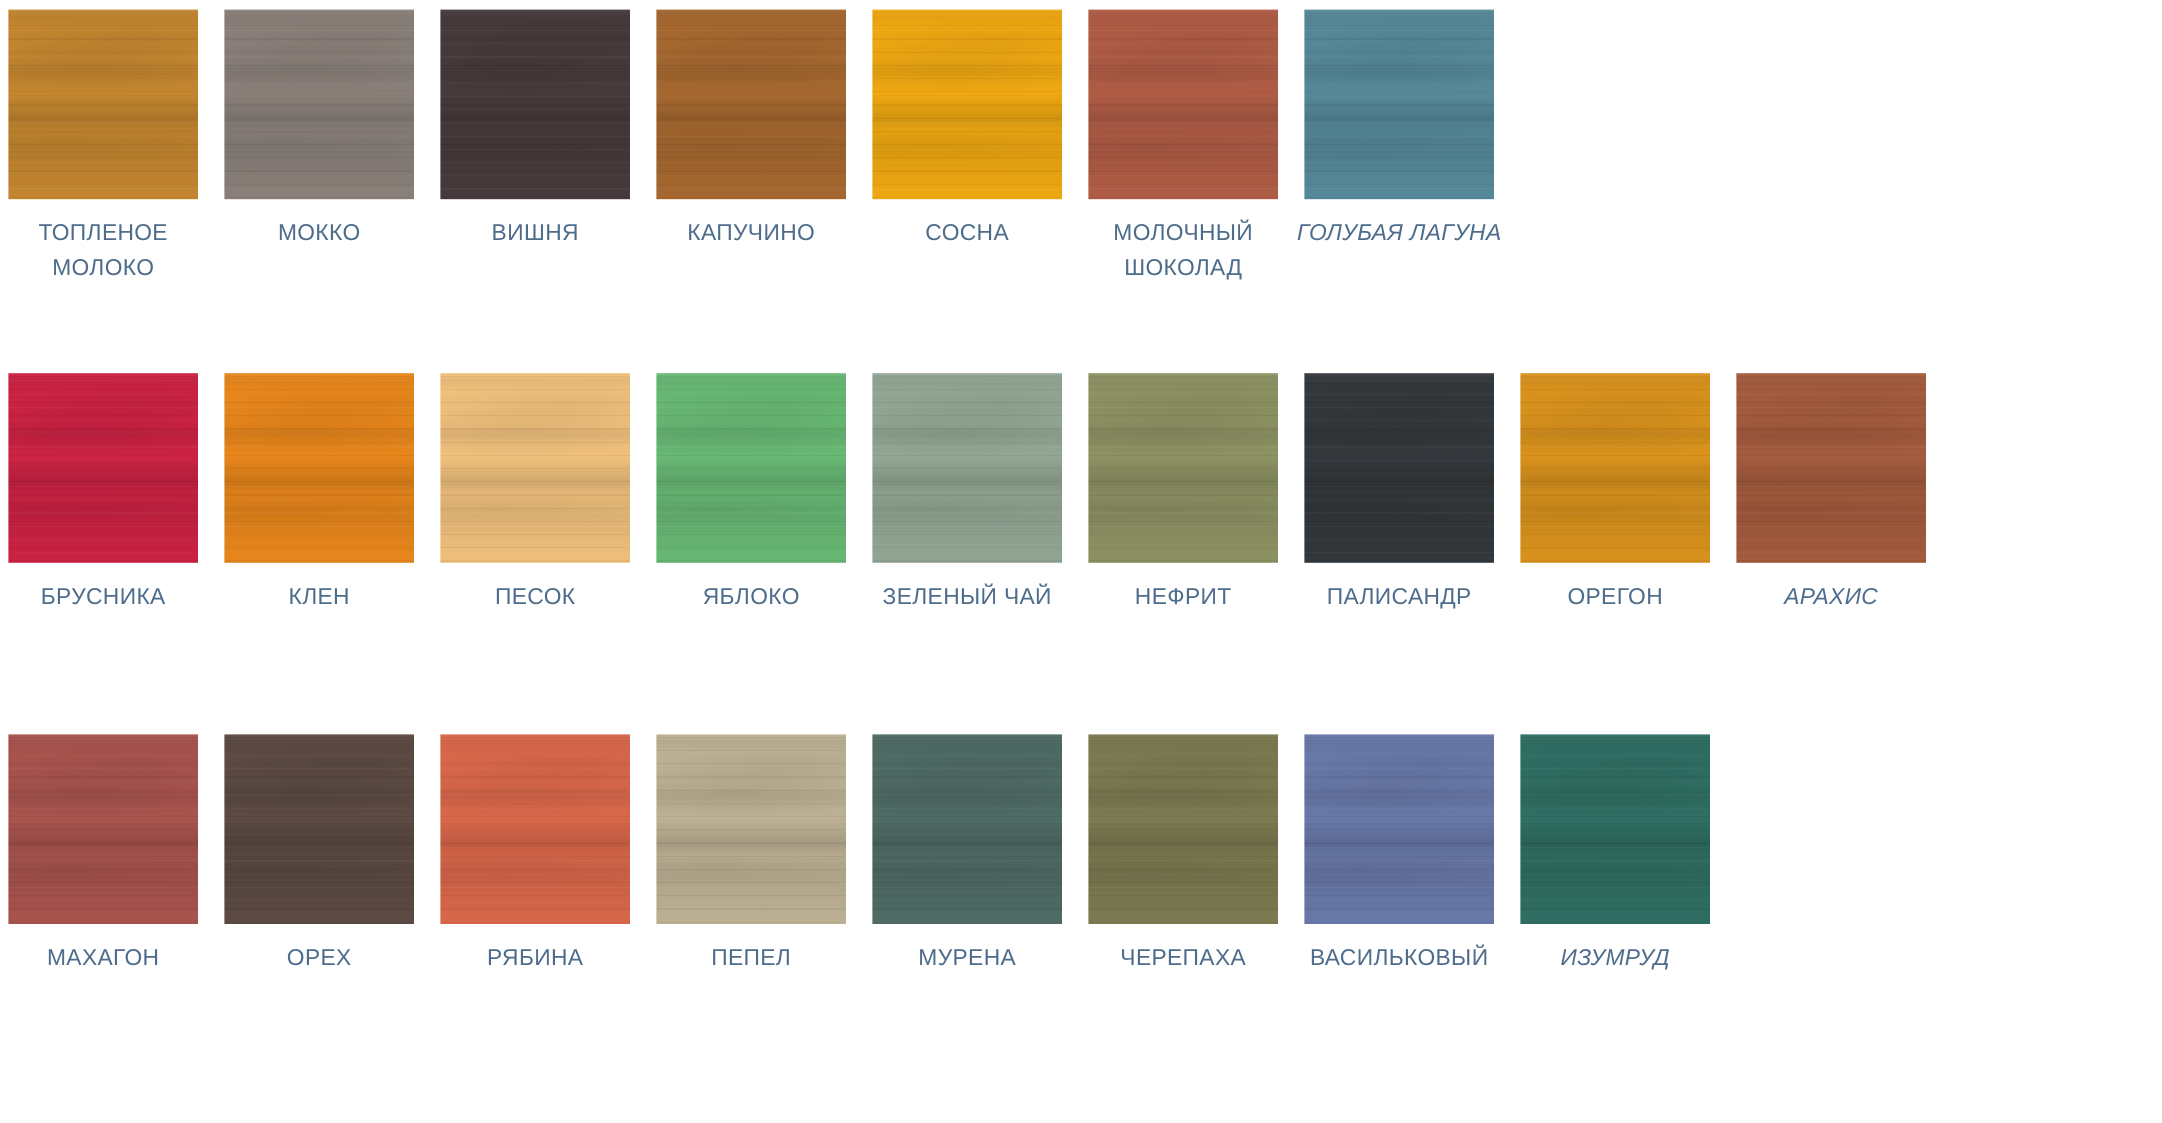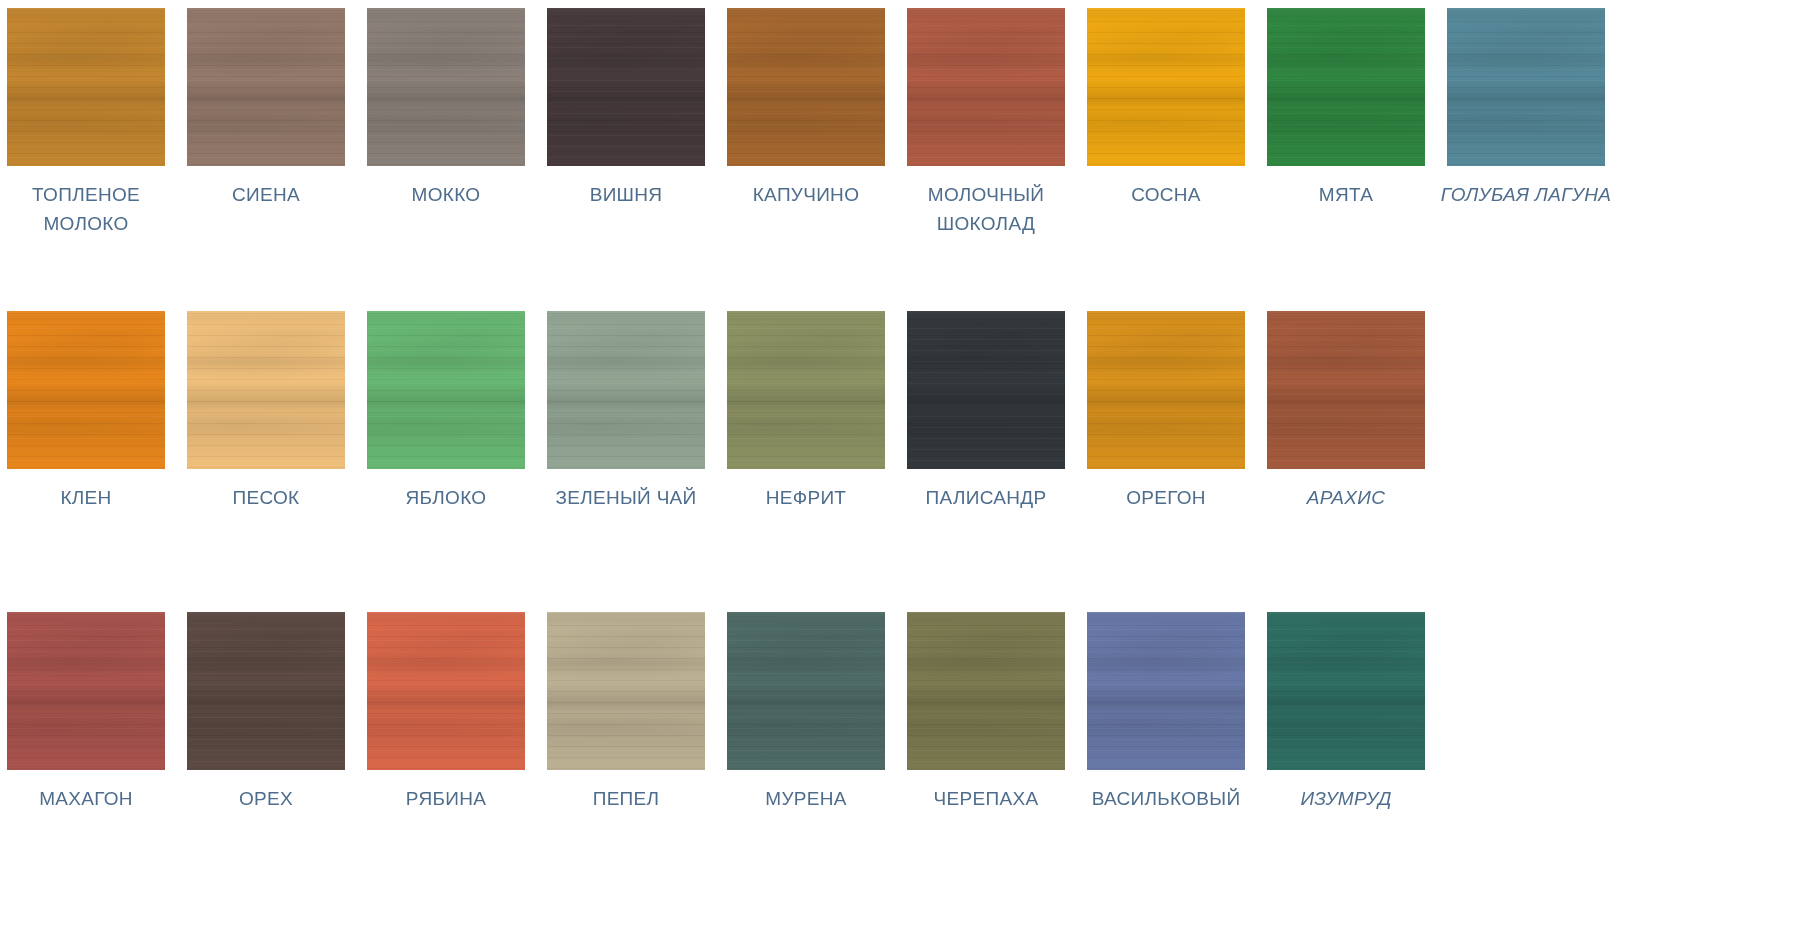--- a/index.html
+++ b/index.html
@@ -120,28 +120,20 @@
     <div class="swatch-row row-0">
       <div class="swatch-cell">
         <div class="swatch-chip" style="background-color: rgb(196, 134, 47);">
           <span class="grain-band"></span>
           <span class="grain-arc"></span>
           <span class="grain-fine"></span>
         </div>
         <div class="swatch-label">ТОПЛЕНОЕ МОЛОКО</div>
       </div>
       <div class="swatch-cell">
-        <div class="swatch-chip" style="background-color: rgb(147, 121, 106);">
-          <span class="grain-band"></span>
-          <span class="grain-arc"></span>
-          <span class="grain-fine"></span>
-        </div>
-        <div class="swatch-label">СИЕНА</div>
-      </div>
-      <div class="swatch-cell">
         <div class="swatch-chip" style="background-color: rgb(138, 128, 121);">
           <span class="grain-band"></span>
           <span class="grain-arc"></span>
           <span class="grain-fine"></span>
         </div>
         <div class="swatch-label">МОККО</div>
       </div>
       <div class="swatch-cell">
         <div class="swatch-chip" style="background-color: rgb(71, 58, 60);">
           <span class="grain-band"></span>
@@ -152,54 +144,54 @@
       </div>
       <div class="swatch-cell">
         <div class="swatch-chip" style="background-color: rgb(166, 104, 47);">
           <span class="grain-band"></span>
           <span class="grain-arc"></span>
           <span class="grain-fine"></span>
         </div>
         <div class="swatch-label">КАПУЧИНО</div>
       </div>
       <div class="swatch-cell">
+        <div class="swatch-chip" style="background-color: rgb(239, 168, 17);">
+          <span class="grain-band"></span>
+          <span class="grain-arc"></span>
+          <span class="grain-fine"></span>
+        </div>
+        <div class="swatch-label">СОСНА</div>
+      </div>
+      <div class="swatch-cell">
         <div class="swatch-chip" style="background-color: rgb(176, 92, 69);">
           <span class="grain-band"></span>
           <span class="grain-arc"></span>
           <span class="grain-fine"></span>
         </div>
         <div class="swatch-label">МОЛОЧНЫЙ ШОКОЛАД</div>
-      </div>
-      <div class="swatch-cell">
-        <div class="swatch-chip" style="background-color: rgb(239, 168, 17);">
-          <span class="grain-band"></span>
-          <span class="grain-arc"></span>
-          <span class="grain-fine"></span>
-        </div>
-        <div class="swatch-label">СОСНА</div>
-      </div>
-      <div class="swatch-cell">
-        <div class="swatch-chip" style="background-color: rgb(47, 135, 65);">
-          <span class="grain-band"></span>
-          <span class="grain-arc"></span>
-          <span class="grain-fine"></span>
-        </div>
-        <div class="swatch-label">МЯТА</div>
       </div>
       <div class="swatch-cell">
         <div class="swatch-chip" style="background-color: rgb(85, 137, 154);">
           <span class="grain-band"></span>
           <span class="grain-arc"></span>
           <span class="grain-fine"></span>
         </div>
         <div class="swatch-label">ГОЛУБАЯ ЛАГУНА</div>
       </div>
     </div>
     <div class="swatch-row row-1">
       <div class="swatch-cell">
+        <div class="swatch-chip" style="background-color: rgb(204, 34, 67);">
+          <span class="grain-band"></span>
+          <span class="grain-arc"></span>
+          <span class="grain-fine"></span>
+        </div>
+        <div class="swatch-label">БРУСНИКА</div>
+      </div>
+      <div class="swatch-cell">
         <div class="swatch-chip" style="background-color: rgb(232, 134, 27);">
           <span class="grain-band"></span>
           <span class="grain-arc"></span>
           <span class="grain-fine"></span>
         </div>
         <div class="swatch-label">КЛЕН</div>
       </div>
       <div class="swatch-cell">
         <div class="swatch-chip" style="background-color: rgb(240, 192, 124);">
           <span class="grain-band"></span>

